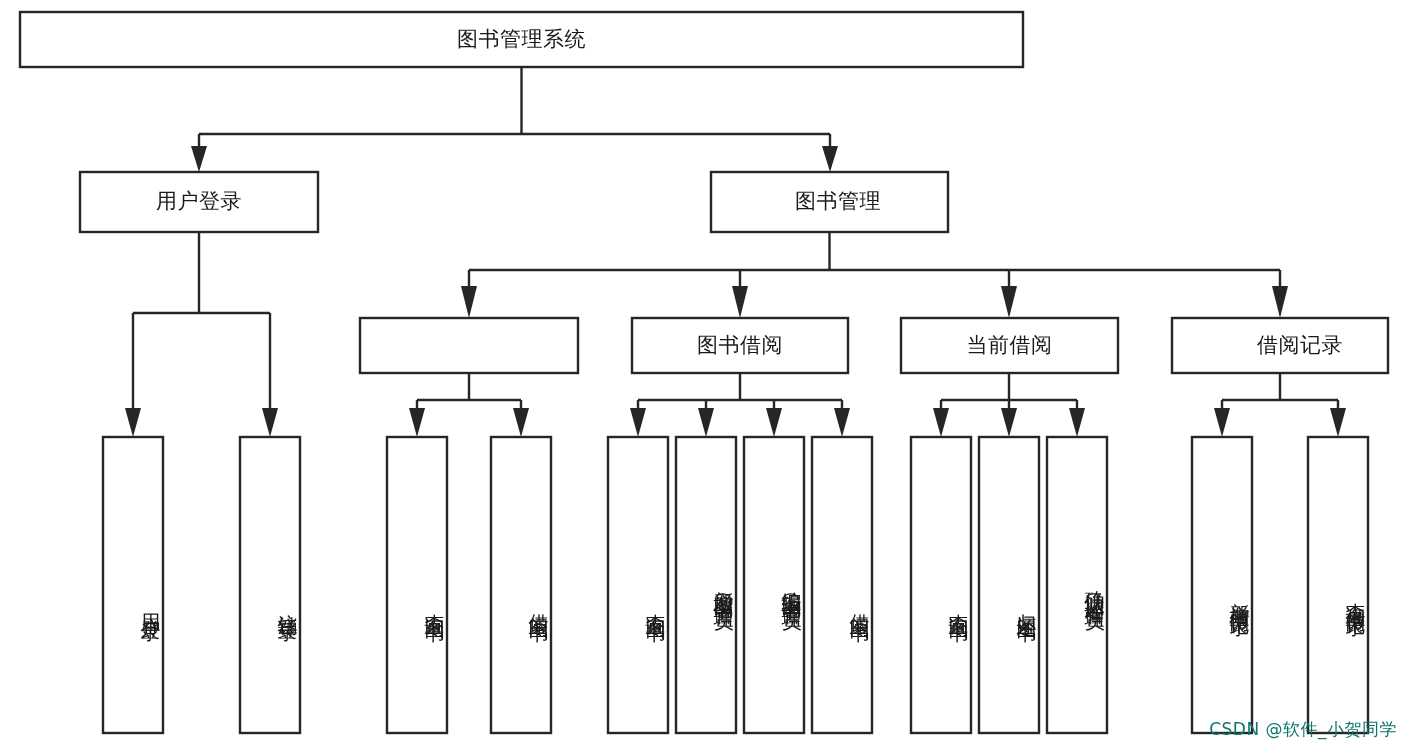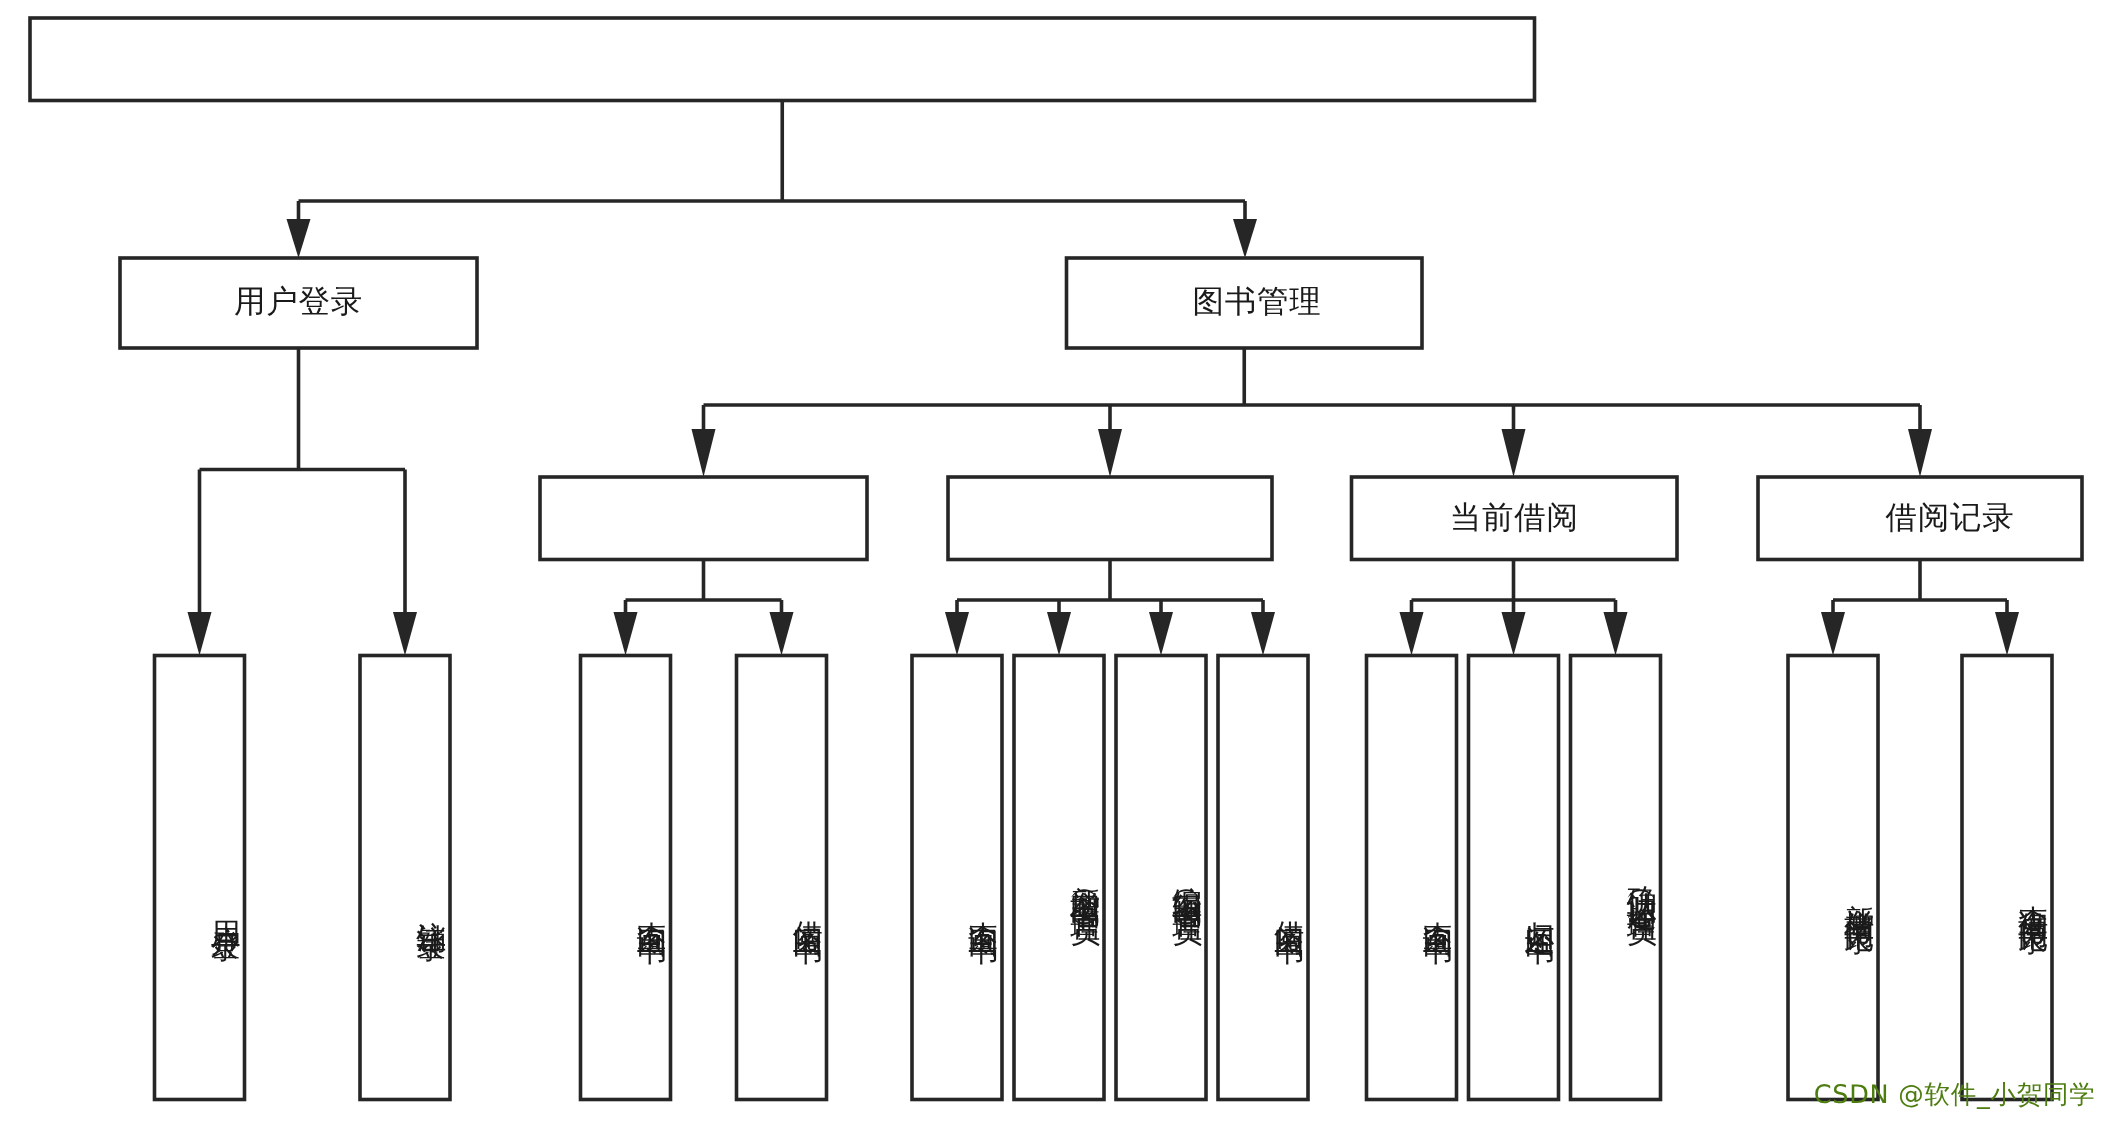--- a/index.html
+++ b/index.html
@@ -69,21 +69,21 @@
     padding-top: 38px;
   }
   .node-label.vertical.pad-top-mid {
     padding-top: 22px;
   }
   .watermark {
     position: absolute;
     right: 8px;
     bottom: 6px;
     font-size: 17px;
-    color: #4d7c0f;
+    color: #0f766e;
     font-family: "DejaVu Sans", "Liberation Sans", sans-serif;
     white-space: nowrap;
     letter-spacing: 0.5px;
   }
 </style>
 </head>
 <body>
 
 <div id="diagram-root">
 
@@ -171,24 +171,26 @@
 
     <rect class="node-box" x="911" y="437" width="60" height="296"></rect>
     <rect class="node-box" x="979" y="437" width="60" height="296"></rect>
     <rect class="node-box" x="1047" y="437" width="60" height="296"></rect>
 
     <rect class="node-box" x="1192" y="437" width="60" height="296"></rect>
     <rect class="node-box" x="1308" y="437" width="60" height="296"></rect>
 
   </svg>
 
+  <div class="node-label horizontal" style="left:20px; top:12px; width:1003px; height:55px;">图书管理系统</div>
 
   <div class="node-label horizontal" style="left:80px; top:172px; width:238px; height:60px;">用户登录</div>
   <div class="node-label horizontal" style="left:711px; top:172px; width:254px; height:60px;">图书管理</div>
 
+  <div class="node-label horizontal" style="left:632px; top:318px; width:216px; height:55px;">图书借阅</div>
   <div class="node-label horizontal" style="left:901px; top:318px; width:217px; height:55px;">当前借阅</div>
   <div class="node-label horizontal" style="left:1172px; top:318px; width:256px; height:55px;">借阅记录</div>
 
   <div class="node-label vertical pad-top" style="left:103px; top:437px; width:60px; height:296px;">用户登录</div>
   <div class="node-label vertical pad-top" style="left:240px; top:437px; width:60px; height:296px;">注销登录</div>
 
   <div class="node-label vertical pad-top" style="left:387px; top:437px; width:60px; height:296px;">查询图书</div>
   <div class="node-label vertical pad-top" style="left:491px; top:437px; width:60px; height:296px;">借阅图书</div>
 
   <div class="node-label vertical pad-top" style="left:608px; top:437px; width:60px; height:296px;">查询图书</div>

